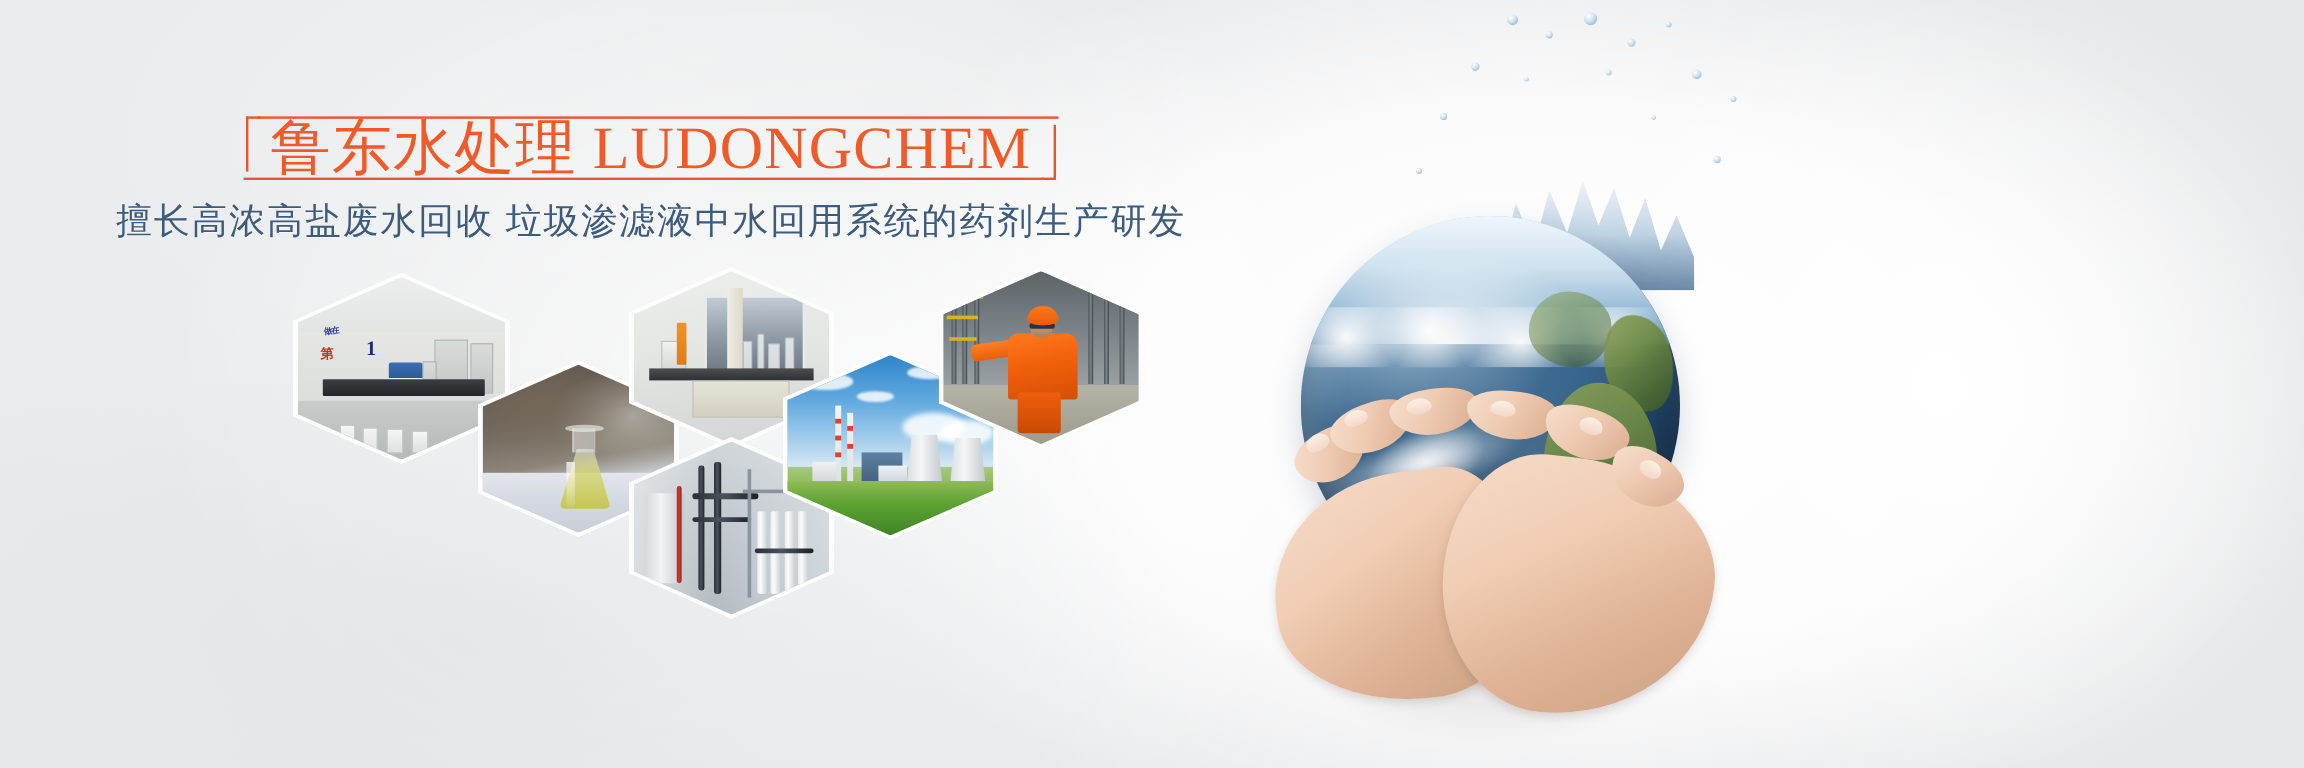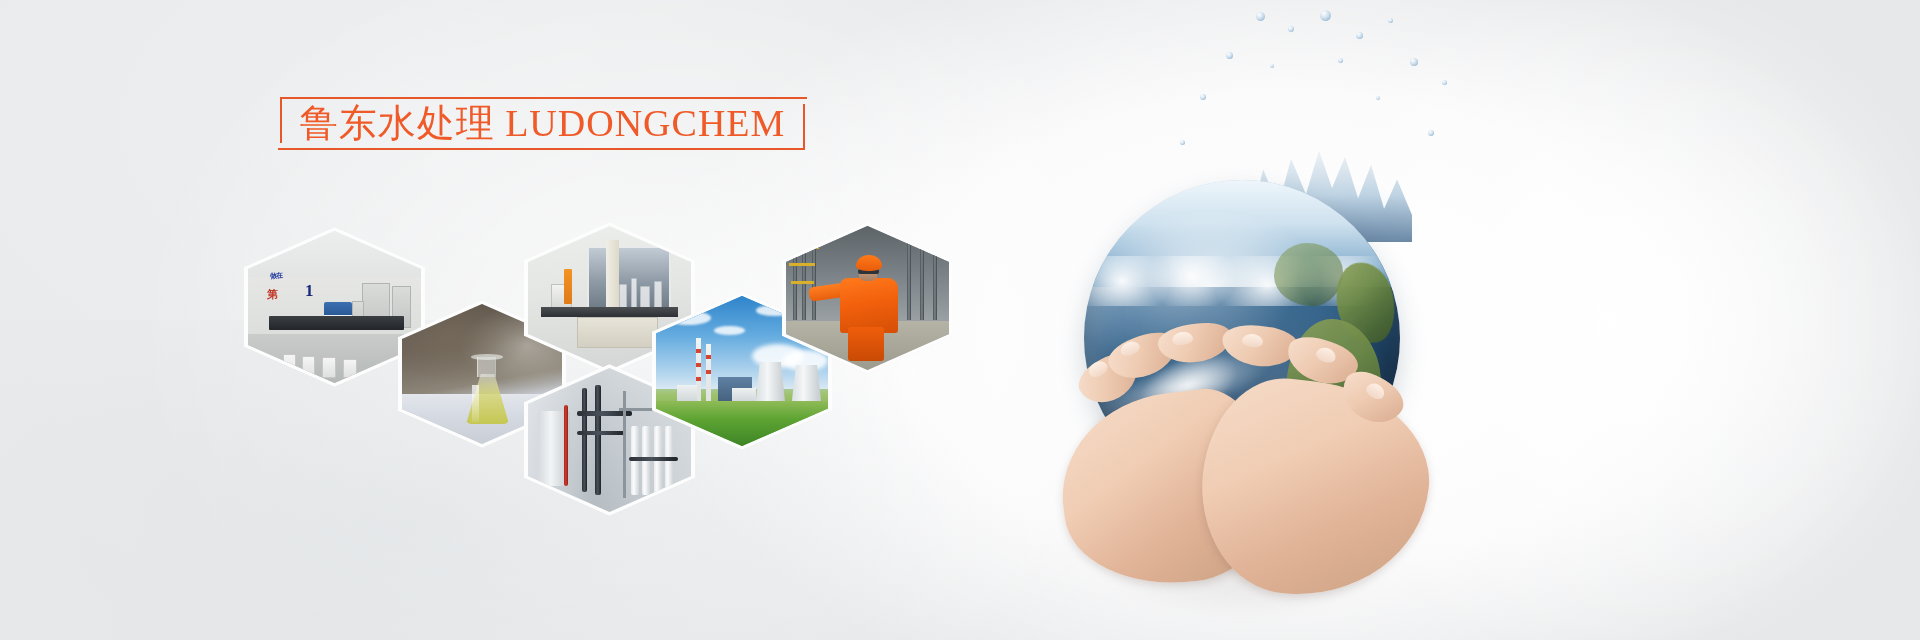--- a/index.html
+++ b/index.html
@@ -50,21 +50,21 @@
   #title-box .brk.l { left:0; top:2px; border-left:2px solid #e8572a; border-top:2px solid #e8572a; }
   #title-box .brk.r { right:0; bottom:2px; border-right:2px solid #e8572a; border-bottom:2px solid #e8572a; }
   #title-box .rule-top {
     position:absolute; left:10px; right:-2px; top:2px; height:2px; background:#e8572a;
   }
   #title-box .rule-bot {
     position:absolute; left:-2px; right:10px; bottom:2px; height:2px; background:#e8572a;
   }
   #title-text {
     font-family:"Liberation Serif", serif;
-    font-size:38px; line-height:48px; letter-spacing:1px;
+    font-size:50px; line-height:48px; letter-spacing:1px;
     color:#ef5a28; white-space:nowrap;
   }
   #subtitle-text {
     margin-top:14px;
     font-family:"Liberation Sans", sans-serif;
     font-size:30px; line-height:38px; letter-spacing:1.5px;
     color:#3d5b7d; white-space:nowrap;
     text-shadow:0 1px 0 rgba(255,255,255,.6);
   }
 
@@ -326,20 +326,21 @@
   <div id="headline-wrap">
 
     <div id="title-box">
       <span class="brk l"></span>
       <span class="rule-top"></span>
       <span class="rule-bot"></span>
       <span class="brk r"></span>
       <div id="title-text">鲁东水处理 LUDONGCHEM</div>
     </div>
 
+    <div id="subtitle-text">擅长高浓高盐废水回收  垃圾渗滤液中水回用系统的药剂生产研发</div>
   </div>
 
   <div id="hexes">
 
     <div class="hex" id="hex1">
       <div class="ring"></div>
       <div class="photo">
         <div class="scene">
           <div class="h1-ceiling"></div>
           <div class="h1-wall"></div>

